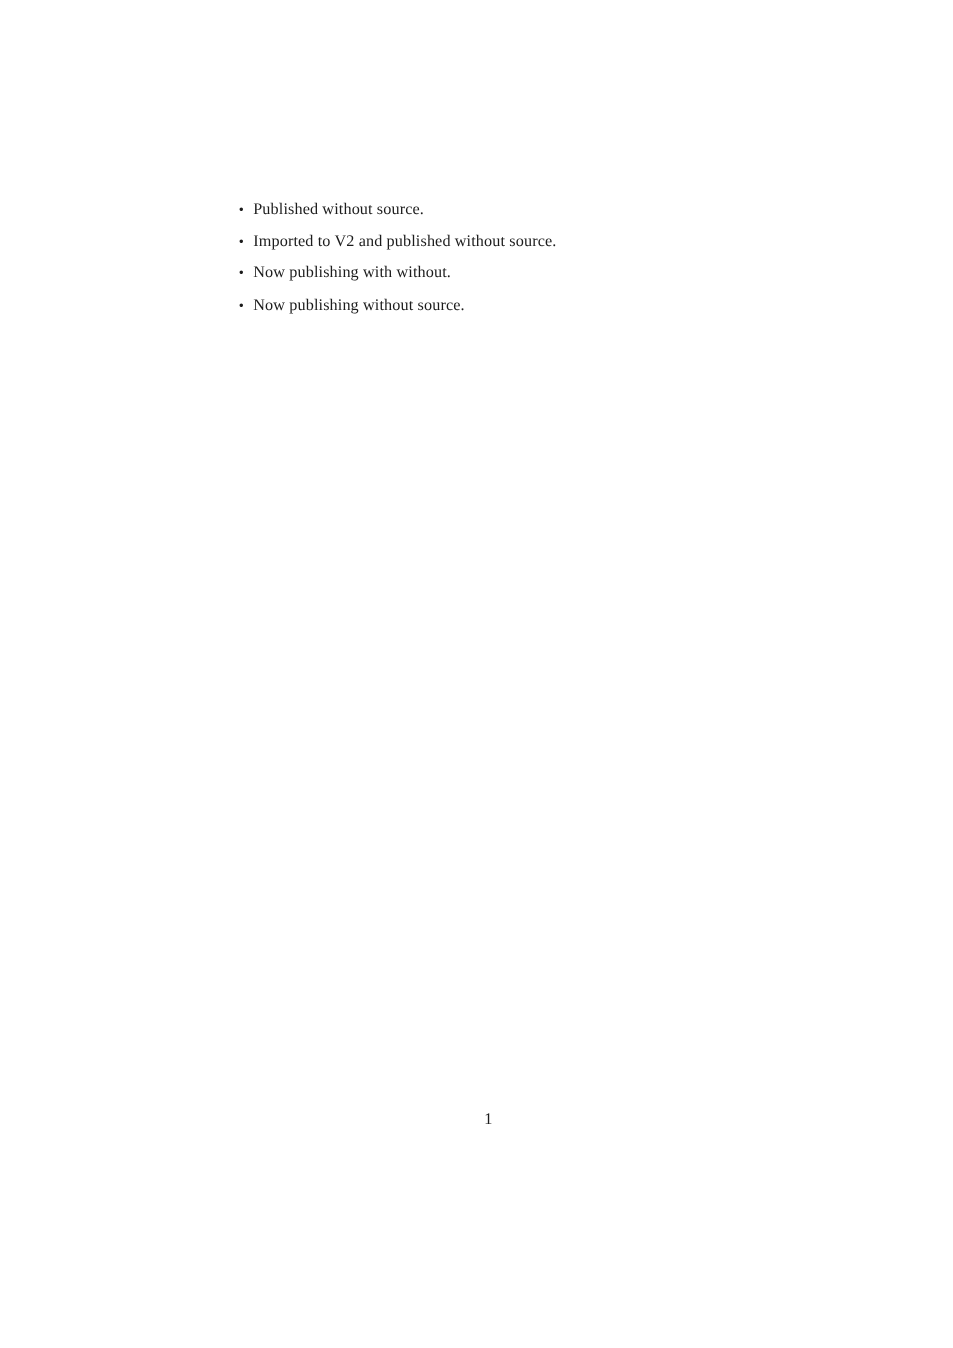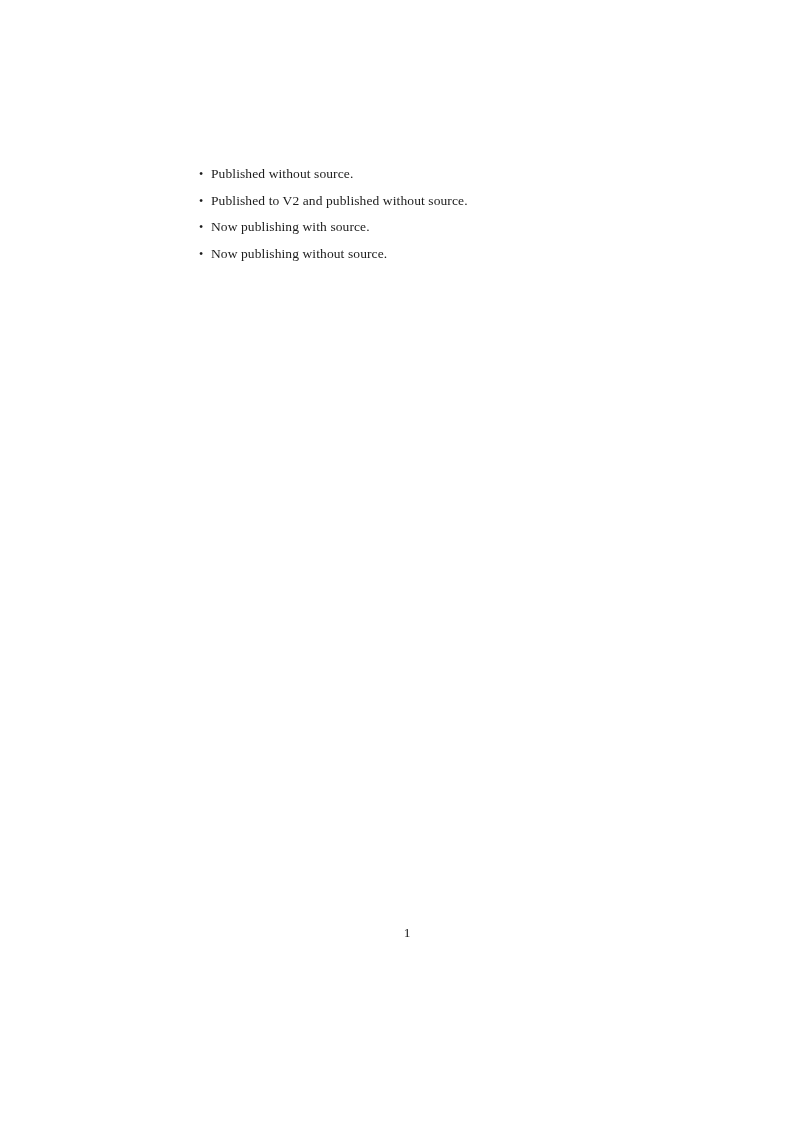--- a/index.html
+++ b/index.html
@@ -54,25 +54,25 @@
 
 <div class="page">
 
   <ul class="bullet-list">
     <li class="bullet-item">
       <span class="bullet-marker">•</span>
       <span>Published without source.</span>
     </li>
     <li class="bullet-item">
       <span class="bullet-marker">•</span>
-      <span>Published to V2 and published without source.</span>
+      <span>Imported to V2 and published without source.</span>
     </li>
     <li class="bullet-item">
       <span class="bullet-marker">•</span>
-      <span>Now publishing with source.</span>
+      <span>Now publishing with without.</span>
     </li>
     <li class="bullet-item">
       <span class="bullet-marker">•</span>
       <span>Now publishing without source.</span>
     </li>
   </ul>
 
   <div class="page-footer">1</div>
 
 </div>

